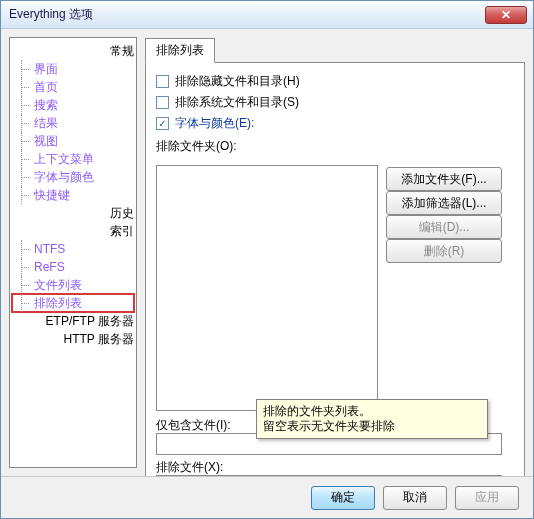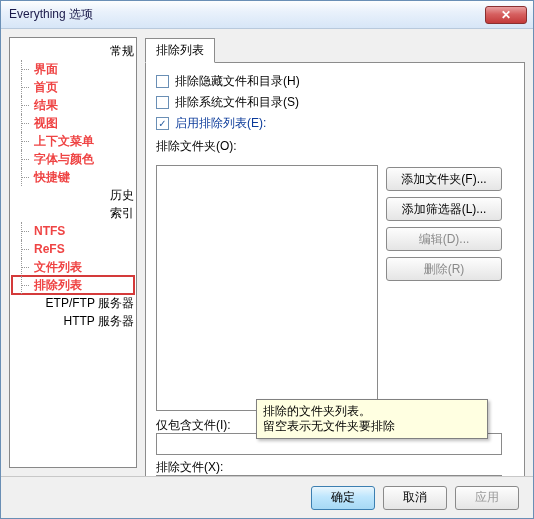--- a/index.html
+++ b/index.html
@@ -48,21 +48,21 @@
   }
   .tree {
     width: 128px;
     background: #fff;
     border: 1px solid #888;
     padding: 4px 2px;
     overflow: hidden;
     line-height: 18px;
   }
   .tree-parent { padding-left: 4px; color: #000; cursor: default; text-align: right; }
-  .tree-child  { padding-left: 22px; color: #ef4444; cursor: default; position: relative; font-weight: bold; }
+  .tree-child  { padding-left: 22px; color: #8b5cf6; cursor: default; position: relative; }
   .tree-child::before {
     content: "";
     position: absolute;
     left: 9px; top: 0; bottom: 0;
     border-left: 1px dotted #999;
   }
   .tree-child::after {
     content: "";
     position: absolute;
     left: 9px; top: 9px; width: 8px;
@@ -107,21 +107,21 @@
   .listbox {
     position: absolute;
     left: 10px; top: 102px;
     width: 222px; height: 246px;
     border: 1px solid #8a8a8a;
     background: #fff;
   }
   .side-btns {
     position: absolute;
     left: 240px; top: 104px;
-    display: flex; flex-direction: column; gap: 6px;
+    display: flex; flex-direction: column; 
   }
   .winbtn {
     width: 116px; height: 24px;
     border: 1px solid #8a8a8a;
     background: linear-gradient(to bottom, #fdfdfd, #e5e5e5);
     border-radius: 3px;
     display: flex; align-items: center; justify-content: center;
     cursor: pointer;
   }
   .winbtn.disabled { color: #8a8a8a; cursor: default; }
@@ -169,20 +169,21 @@
       <span>✕</span>
     </div>
   </div>
 
   <div class="body">
 
     <div class="tree">
       <div class="tree-parent">常规</div>
       <div class="tree-child">界面</div>
       <div class="tree-child">首页</div>
+      <div class="tree-child">搜索</div>
       <div class="tree-child">结果</div>
       <div class="tree-child">视图</div>
       <div class="tree-child">上下文菜单</div>
       <div class="tree-child">字体与颜色</div>
       <div class="tree-child">快捷键</div>
       <div class="tree-parent">历史</div>
       <div class="tree-parent">索引</div>
       <div class="tree-child">NTFS</div>
       <div class="tree-child">ReFS</div>
       <div class="tree-child">文件列表</div>
@@ -198,21 +199,21 @@
         <div class="chk-row">
           <div class="chk"></div>
           <span>排除隐藏文件和目录(H)</span>
         </div>
         <div class="chk-row">
           <div class="chk"></div>
           <span>排除系统文件和目录(S)</span>
         </div>
         <div class="chk-row">
           <div class="chk checked"></div>
-          <span class="lbl-en">启用排除列表(E):</span>
+          <span class="lbl-en">字体与颜色(E):</span>
         </div>
 
         <div class="sec-label">排除文件夹(O):</div>
 
         <div class="listbox"></div>
 
         <div class="side-btns">
           <div class="winbtn">添加文件夹(F)...</div>
           <div class="winbtn">添加筛选器(L)...</div>
           <div class="winbtn disabled">编辑(D)...</div>

